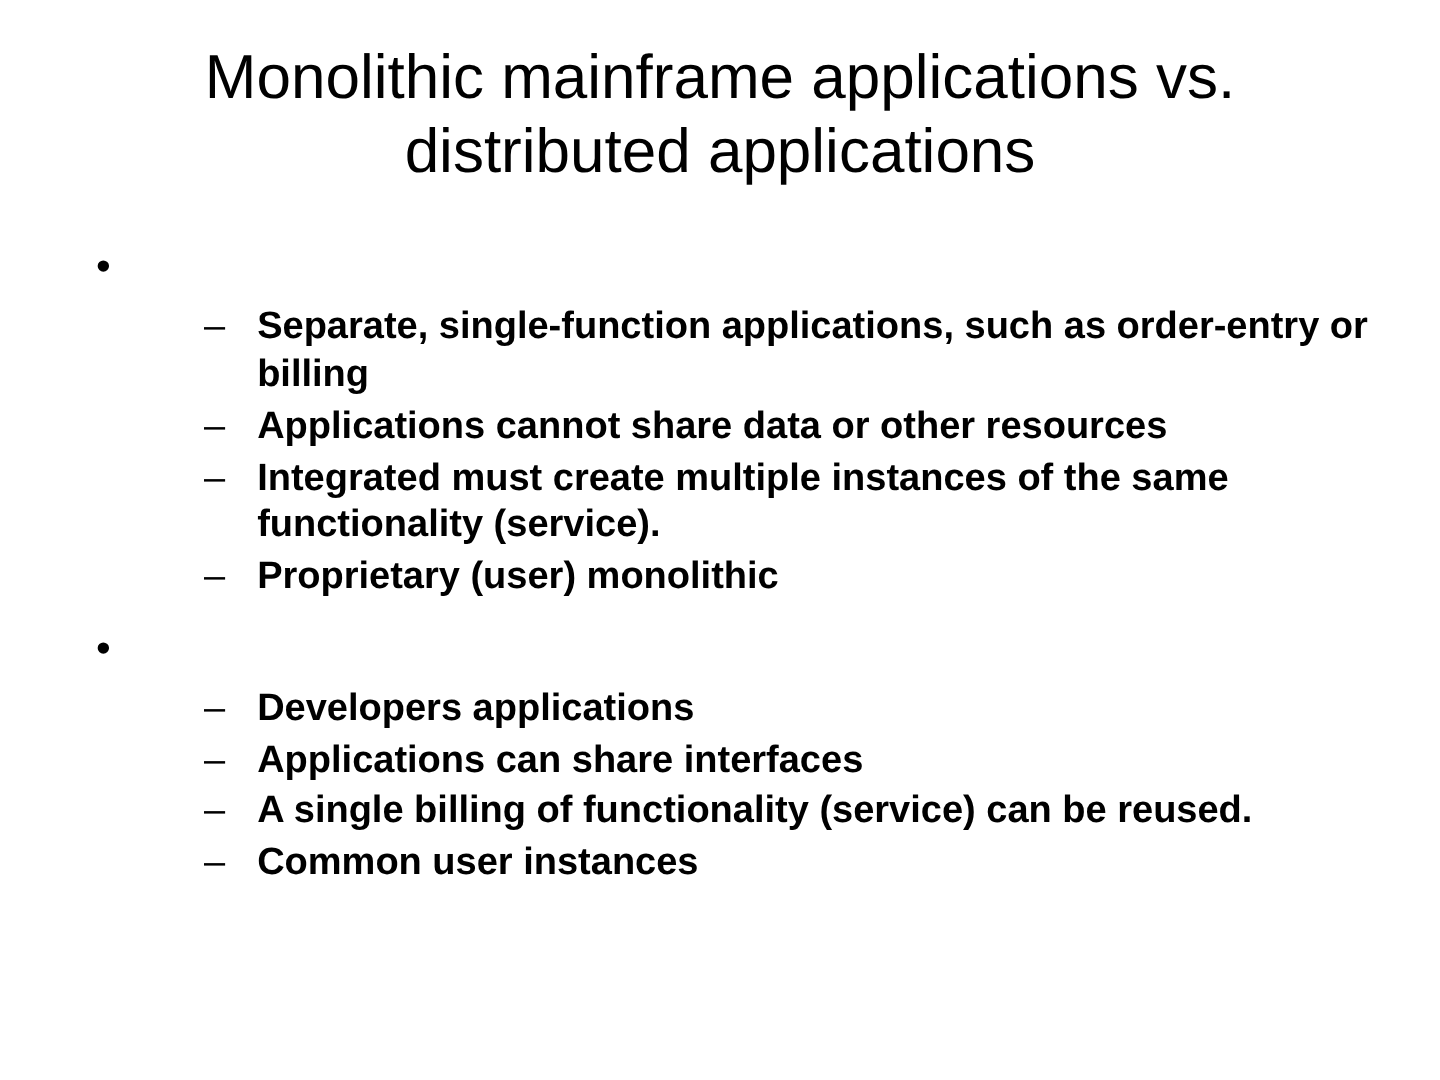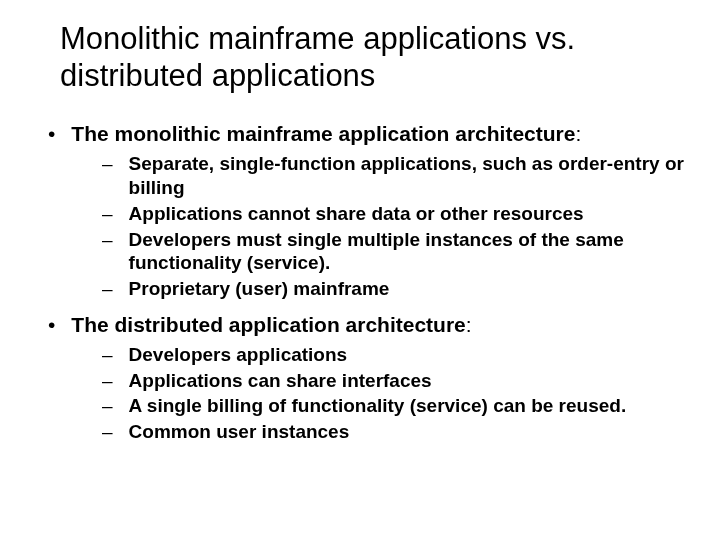--- a/index.html
+++ b/index.html
@@ -7,20 +7,21 @@
       width: 720px;
       height: 540px;
       background: #ffffff;
       font-family: Arial, Helvetica, sans-serif;
       color: #000000;
       padding: 20px 30px 30px 30px;
     }
     .title {
       font-size: 31px;
       font-weight: 400;
+      text-align: center;
       line-height: 1.2;
       margin-bottom: 28px;
       padding: 0 30px;
     }
     .section {
       margin-bottom: 12px;
     }
     .section-header {
       display: flex;
       align-items: baseline;
@@ -59,50 +60,44 @@
     }
   </style>
 </head>
 <body>
 
 <h1 class="title">Monolithic mainframe applications vs. distributed applications</h1>
 
 <div class="section">
   <div class="section-header">
     <span class="bullet-dot">•</span>
-    <span>
-      <span class="section-title">The monolithic mainframe application architecture</span><span class="section-colon">:</span>
-    </span>
   </div>
   <div class="sub-list">
     <div class="sub-item">
       <span class="dash">–</span>
       <span class="sub-text">Separate, single-function applications, such as order-entry or billing</span>
     </div>
     <div class="sub-item">
       <span class="dash">–</span>
       <span class="sub-text">Applications cannot share data or other resources</span>
     </div>
     <div class="sub-item">
       <span class="dash">–</span>
-      <span class="sub-text">Developers must single multiple instances of the same functionality (service).</span>
+      <span class="sub-text">Integrated must create multiple instances of the same functionality (service).</span>
     </div>
     <div class="sub-item">
       <span class="dash">–</span>
-      <span class="sub-text">Proprietary (user) mainframe</span>
+      <span class="sub-text">Proprietary (user) monolithic</span>
     </div>
   </div>
 </div>
 
 <div class="section">
   <div class="section-header">
     <span class="bullet-dot">•</span>
-    <span>
-      <span class="section-title">The distributed application architecture</span><span class="section-colon">:</span>
-    </span>
   </div>
   <div class="sub-list">
     <div class="sub-item">
       <span class="dash">–</span>
       <span class="sub-text">Developers applications</span>
     </div>
     <div class="sub-item">
       <span class="dash">–</span>
       <span class="sub-text">Applications can share interfaces</span>
     </div>

